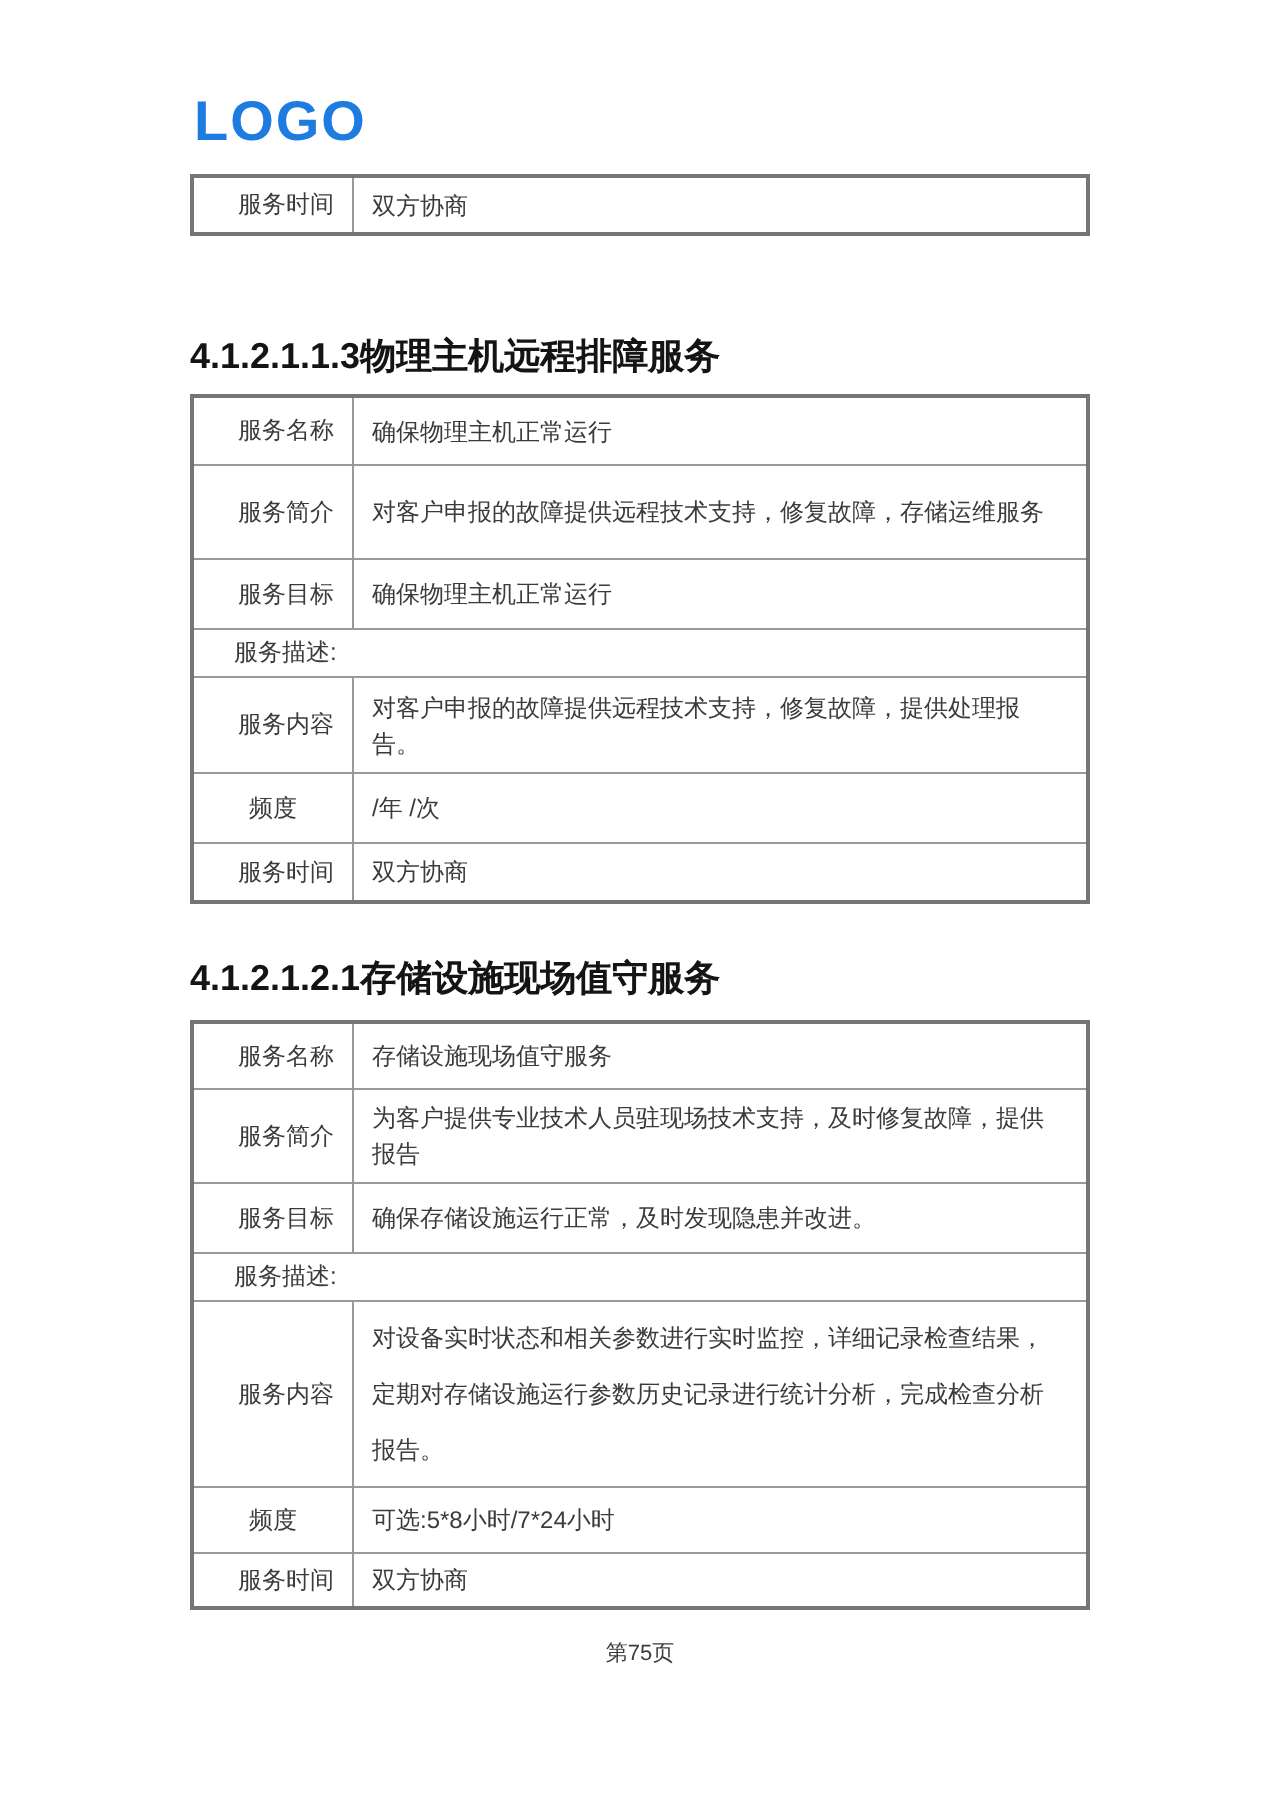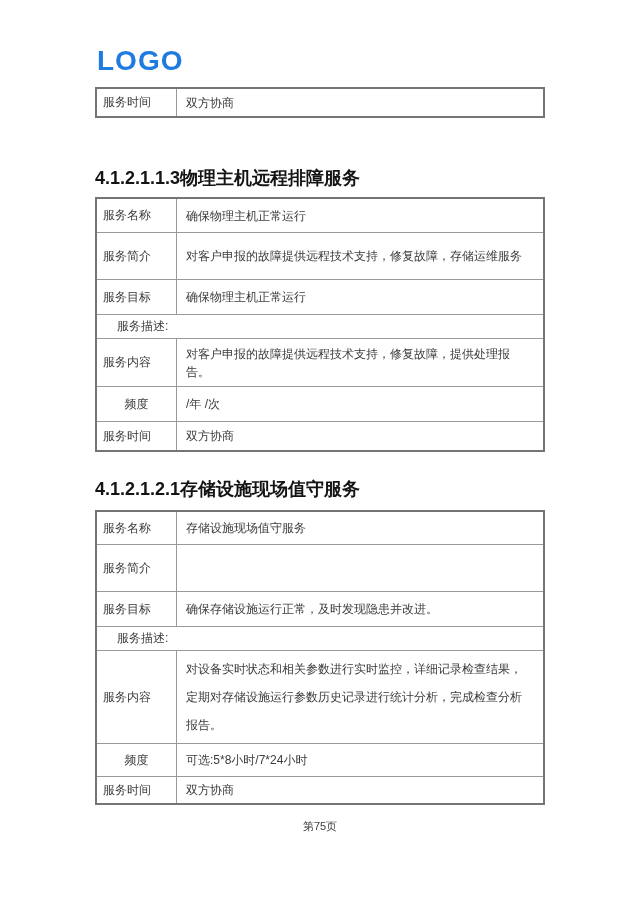--- a/index.html
+++ b/index.html
@@ -29,21 +29,21 @@
     box-sizing:border-box;
     font-size:12px;
     color:#3b3b3b;
   }
   .trow { display:flex; align-items:stretch; }
   .trow + .trow { border-top:1px solid #999999; }
   .tlabel {
     width:80px; min-width:80px;
     box-sizing:border-box;
     border-right:1px solid #999999;
-    padding-left:6px;
+    padding-left:22px;
     display:flex; align-items:center;
   }
   .tlabel.center { justify-content:center; padding-left:0; }
   .tvalue {
     flex:1;
     box-sizing:border-box;
     padding:4px 12px 4px 9px;
     display:flex; align-items:center;
     line-height:18px;
   }
@@ -137,20 +137,21 @@
 
     <div class="heading h-storage">4.1.2.1.2.1存储设施现场值守服务</div>
 
     <div class="doc-table tbl-storage">
       <div class="trow rs0">
         <div class="tlabel">服务名称</div>
         <div class="tvalue">存储设施现场值守服务</div>
       </div>
       <div class="trow rs1">
         <div class="tlabel">服务简介</div>
+        <div class="tvalue">为客户提供专业技术人员驻现场技术支持，及时修复故障，提供报告</div>
       </div>
       <div class="trow rs2">
         <div class="tlabel">服务目标</div>
         <div class="tvalue">确保存储设施运行正常，及时发现隐患并改进。</div>
       </div>
       <div class="trow fullrow rs3">
         <div class="tdesc">服务描述:</div>
       </div>
       <div class="trow rs4">
         <div class="tlabel">服务内容</div>

